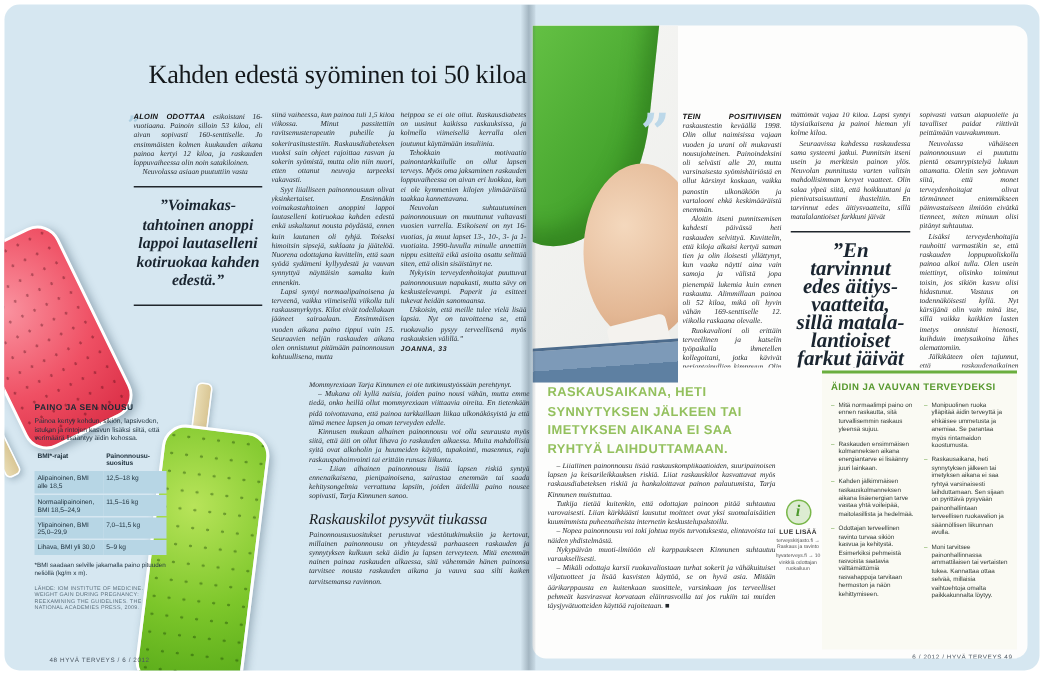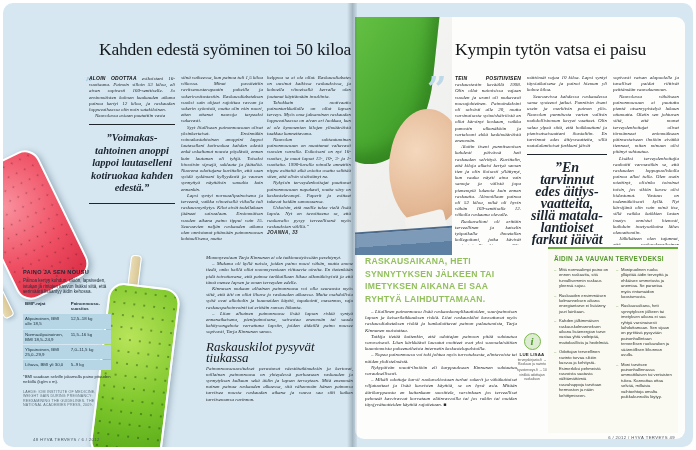--- a/index.html
+++ b/index.html
@@ -7,21 +7,21 @@
   #spread { position:absolute; left:3px; top:3px; width:690px; height:444px; border-radius:10px; overflow:hidden; background:#d6e7f1; }
   
   .bodycol { position:absolute; font-size:5px; line-height:6.2px; text-align:justify; color:#23282c; overflow:hidden;font-style:italic; }
   .bodycol p { margin-bottom:0; }
   .bodycol p.ind { text-indent:6px; }
   .leadin { font-family:"Liberation Sans", sans-serif; font-weight:bold; font-size:5px; letter-spacing:.2px; color:#111; }
   .byline { font-family:"Liberation Sans", sans-serif; font-weight:bold; font-size:4.6px; letter-spacing:.4px; color:#222; }
   .headline { position:absolute; font-size:17.5px; font-weight:normal; color:#14181b; letter-spacing:-0.2px; white-space:nowrap; }
   .pullquote { margin-top:5px; border-top:1.6px solid #20262c; border-bottom:1.6px solid #20262c; padding:7px 1px 8px 1px; font-weight:bold; font-size:10.5px; line-height:12.5px; text-align:center; color:#1a2530; }
   .bigquote { position:absolute; color:#aecfe2; font-size:26px; font-weight:bold; font-family:"DejaVu Serif", serif; line-height:20px; }
-  .subhead { font-size:13px; line-height:11px; margin:5px 0 3px 0; text-align:left; color:#15191c; font-weight:normal; }
+  .subhead { font-size:10px; line-height:11px; margin:5px 0 3px 0; text-align:left; color:#15191c; font-weight:normal; }
   .standfirst { position:absolute; font-family:"Liberation Sans", sans-serif; font-weight:bold; color:#93c05d; font-size:8.6px; line-height:12.5px; letter-spacing:.3px; text-transform:uppercase; }
   .footer { position:absolute; font-family:"Liberation Sans", sans-serif; font-size:4.2px; letter-spacing:.4px; color:#4a5560; }
   
   #fact-box { position:absolute; left:20px; top:266px; width:88px; font-family:"Liberation Sans", sans-serif; color:#20323e; }
   #fact-box h3 { font-size:5.6px; letter-spacing:.3px; margin-bottom:3px; color:#182a35; }
   #fact-box .intro { font-size:4.5px; line-height:5.6px; margin-bottom:4px; }
   .trow { display:flex; margin-bottom:1px; }
   .trow .c1 { width:52%; padding:2px 2px; font-size:4.4px; line-height:5.2px; }
   .trow .c2 { width:48%; padding:2px 2px; font-size:4.4px; line-height:5.2px; }
   .trow.hdr .c1, .trow.hdr .c2 { font-weight:bold; background:none; }
@@ -145,21 +145,20 @@
 
   <div id="right-card">
 
     <div id="belly-photo">
       <div id="shirt"></div>
       <div id="belly"></div>
       <div id="flap"></div>
       <div id="jeans"></div>
     </div>
 
-    <h1 class="headline" style="left:100px; top:22px;">Kympin tytön vatsa ei paisu</h1>
 
     <div class="bigquote" style="left:72px; top:62px; font-size:34px; color:#bcd8e9;">”</div>
 
     <div class="bodycol" style="left:100px; top:58px; width:66px; height:170px;">
       <p><span class="leadin">TEIN POSITIIVISEN</span> <span>raskaustestin keväällä 1998. Olin ollut naimisissa vajaan vuoden ja urani oli mukavasti nousujohteinen. Painoindeksini oli selvästi alle 20, mutta varsinaisesta syömishäiriöstä en ollut kärsinyt koskaan, vaikka panostin ulkonäköön ja vartalooni ehkä keskimääräistä enemmän.</span></p>
       <p class="ind">Aloitin itseni punnitsemisen kahdesti päivässä heti raskauden selvittyä. Kuvittelin, että kiloja alkaisi kertyä saman tien ja olin iloisesti yllättynyt, kun vaaka näytti aina vain samoja ja välistä jopa pienempiä lukemia kuin ennen raskautta. Alimmillaan painoa oli 52 kiloa, mikä oli hyvin vähän 169-senttiselle 12. viikolla raskaana olevalle.</p>
       <p class="ind">Ruokavalioni oli erittäin terveellinen ja katselin työpaikalla ihmetellen kollegoitani, jotka kävivät perjantaipullien kimppuun. Olin ehdottomassa karkkilakossa ja liikuin niin paljon kuin mahdollista. Ensimmäisen kerran painoni nousi yli lähtöpainon vasta raskauden puolivälissä ja lopulta sitä kertyi vain ne välttä-</p>
     </div>
 
     <div class="bodycol" style="left:172px; top:58px; width:80px; height:170px;">

